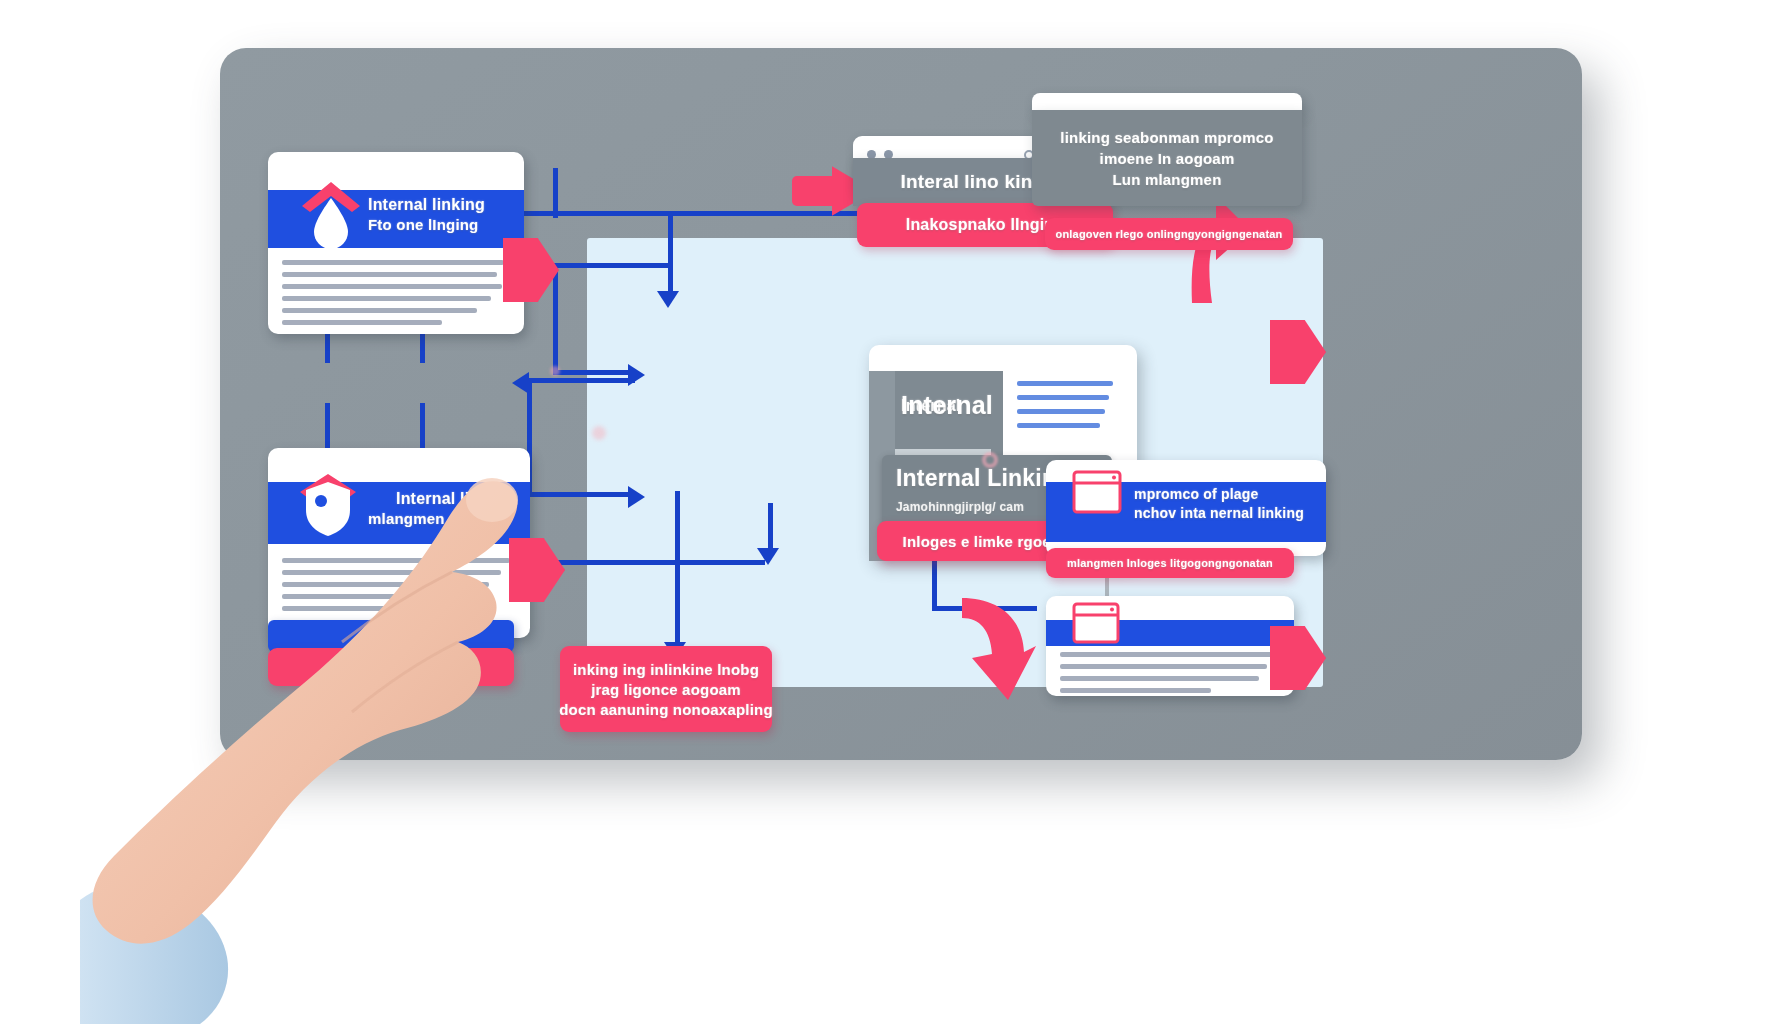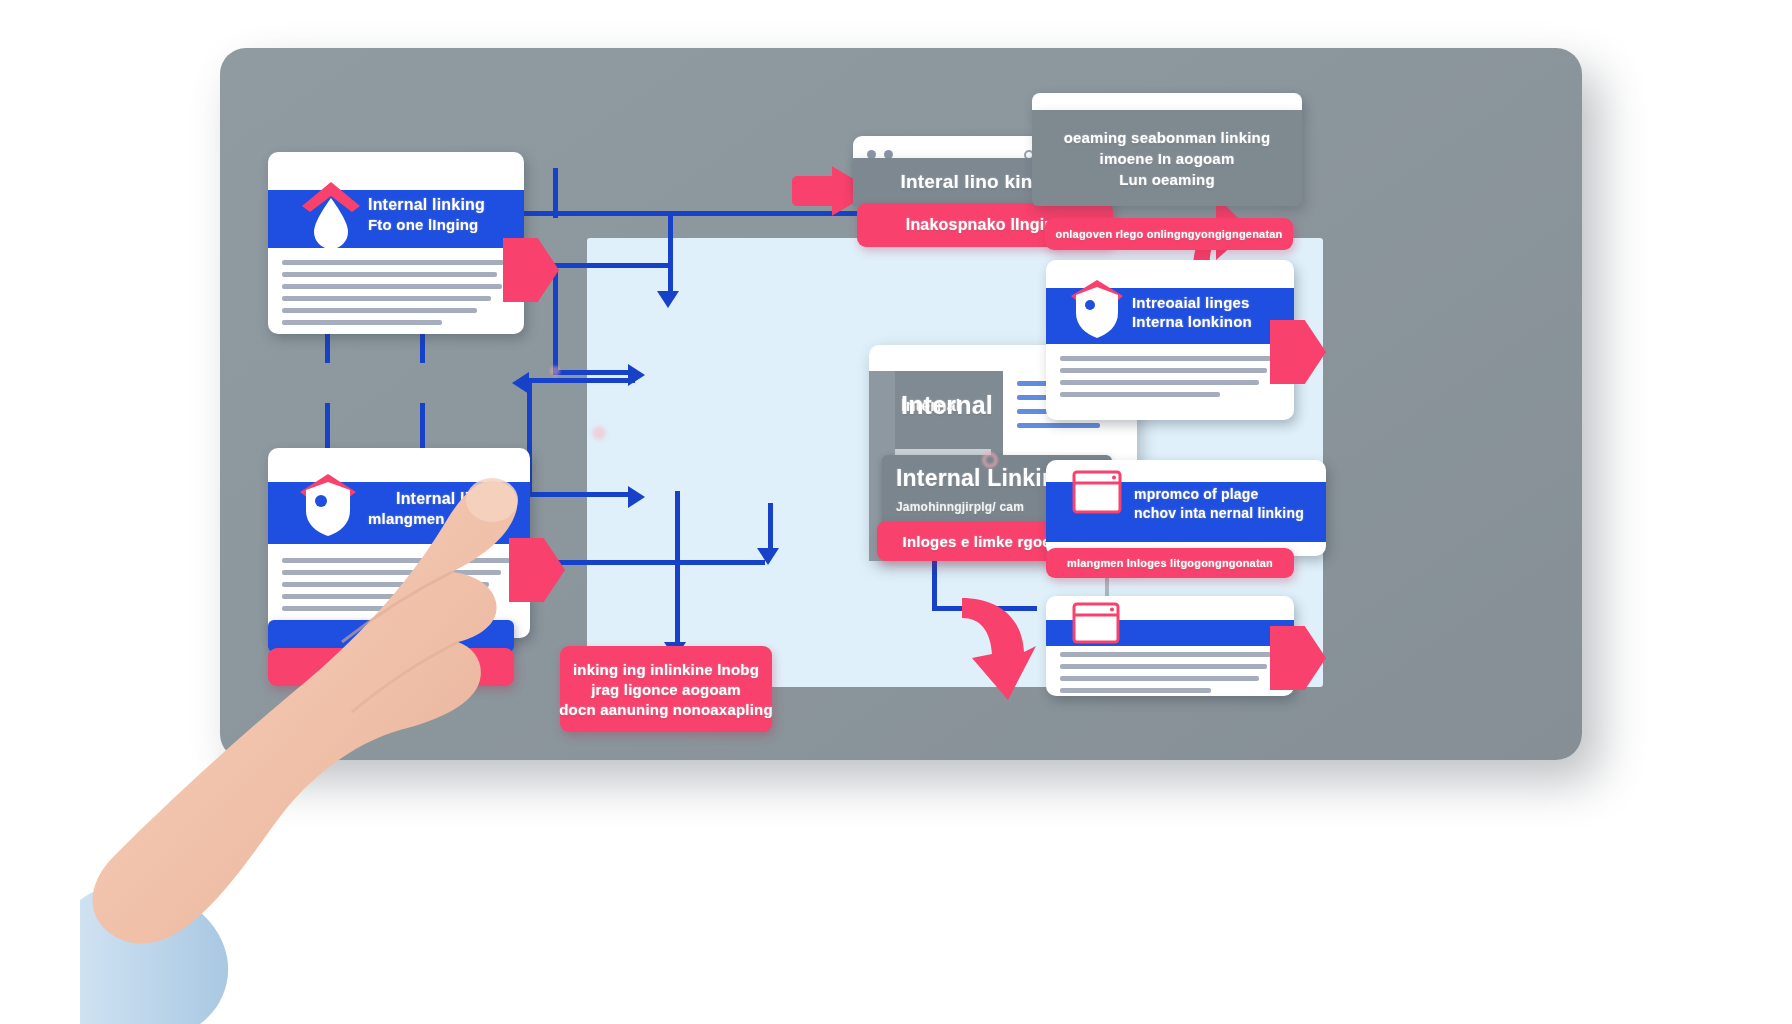--- a/index.html
+++ b/index.html
@@ -295,48 +295,28 @@
     </div>
 
     <div class="blurtext" style="position:absolute; left:681px; top:343px; font-size:25px; color:#fff;">Internal</div>
 
     <div class="pill-pink" style="left:657px; top:473px; width:244px; height:40px;">
       <span class="blurtext" style="font-size:15px;">Inloges e limke rgoel voge</span>
     </div>
 
     <div style="position:absolute;left:812px;top:45px;width:270px;height:20px;background:#fff;border-radius:8px 8px 0 0;box-shadow:3px 4px 11px rgba(40,50,60,.25);"></div>
     <div style="position:absolute;left:812px;top:62px;width:270px;height:96px;background:#7f8990;display:flex;flex-direction:column;align-items:center;justify-content:center;box-shadow:3px 5px 12px rgba(40,50,60,.25);border-radius:0 0 6px 6px;">
-      <div class="blurtext" style="font-size:15px;">oeaming seabonman linking</div>
+      <div class="blurtext" style="font-size:15px;">linking seabonman mpromco</div>
       <div class="blurtext" style="font-size:15px;margin-top:4px;">imoene In aogoam</div>
-      <div class="blurtext" style="font-size:15px;margin-top:4px;">Lun oeaming</div>
+      <div class="blurtext" style="font-size:15px;margin-top:4px;">Lun mlangmen</div>
     </div>
     <div class="pill-pink" style="left:825px; top:170px; width:248px; height:32px;">
       <span class="blurtext" style="font-size:11px;">onlagoven rlego onlingngyongigngenatan</span>
     </div>
 
-    <div class="card" style="left:826px; top:212px; width:248px; height:160px;">
-      <div style="position:absolute;left:0;top:28px;right:0;height:56px;background:#1f4fe0;"></div>
-      <div class="ic ic-shield" style="left:22px; top:16px;">
-        <svg width="58" height="66" viewBox="0 0 58 66">
-          <path d="M3 20 L29 4 L55 20 L48 26 L29 14 L10 26 Z" fill="#f8416c"></path>
-          <path d="M8 19 L29 11 L50 19 V37 C50 50 40 58 29 62 C18 58 8 50 8 37 Z" fill="#fff"></path>
-          <circle cx="22" cy="29" r="5" fill="#1f4fe0"></circle>
-        </svg>
-      </div>
-      <div style="position:absolute;left:86px;top:34px;">
-        <div class="blurtext" style="font-size:15px;">Intreoaial linges</div>
-        <div class="blurtext" style="font-size:15px;margin-top:2px;">Interna lonkinon</div>
-      </div>
-      <div class="bodylines" style="left:14px; top:96px; width:216px;">
-        <i style="width:100%"></i>
-          <i style="width:96%"></i>
-        <i style="width:92%"></i>
-          <i style="width:74%"></i>
-      </div>
-    </div>
     <div class="flag" style="left:1050px; top:272px;"></div>
 
     <div class="card" style="left:826px; top:412px; width:280px; height:96px;">
       <div style="position:absolute;left:0;top:22px;right:0;height:60px;background:#1f4fe0;"></div>
       <div class="ic ic-window" style="left:26px; top:10px;">
         <svg width="50" height="44" viewBox="0 0 50 44">
           <rect x="2" y="2" width="46" height="40" rx="3" fill="#fff" stroke="#f8416c" stroke-width="3"></rect>
           <line x1="2" y1="13" x2="48" y2="13" stroke="#f8416c" stroke-width="3"></line>
           <circle cx="42" cy="7.5" r="2" fill="#f8416c"></circle>
         </svg>

